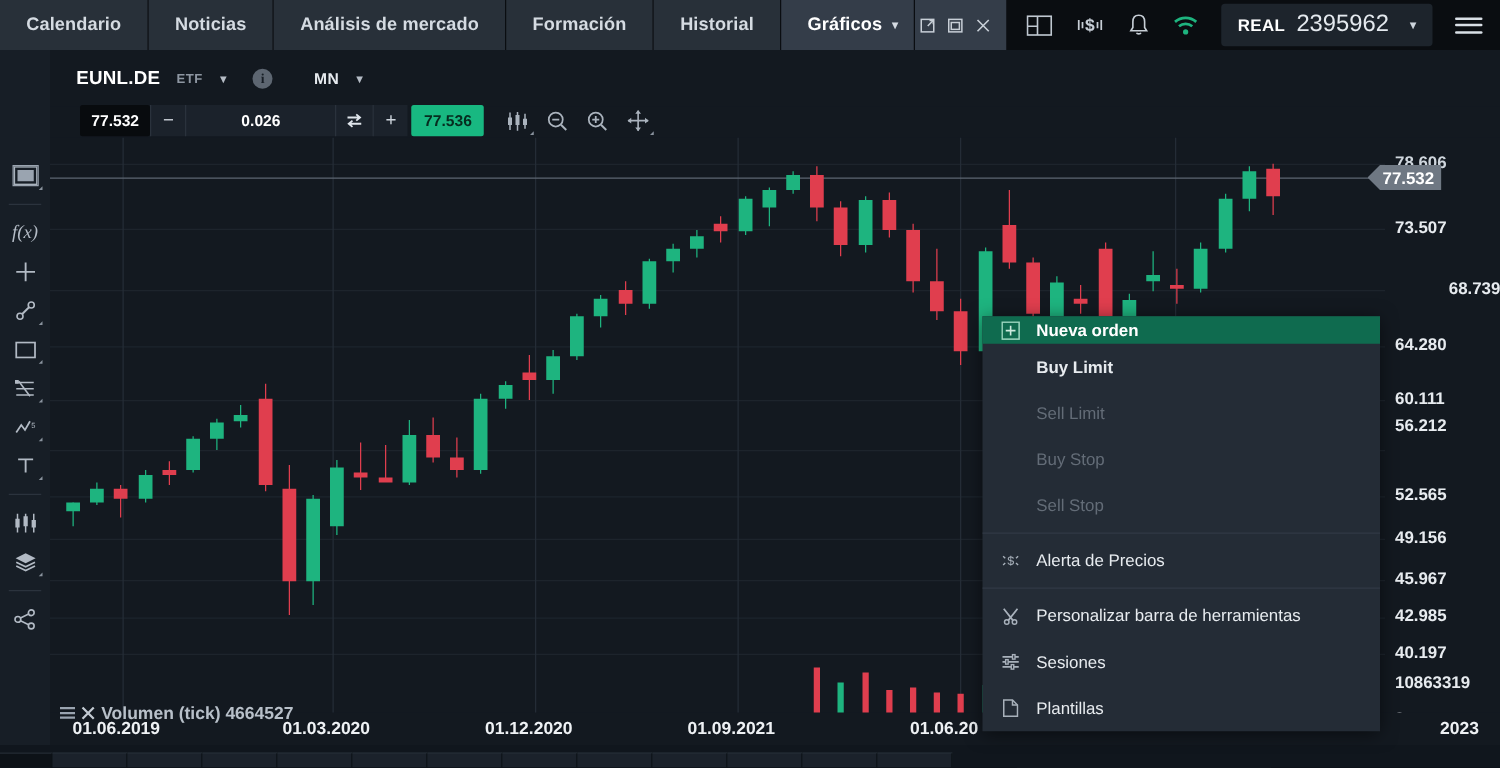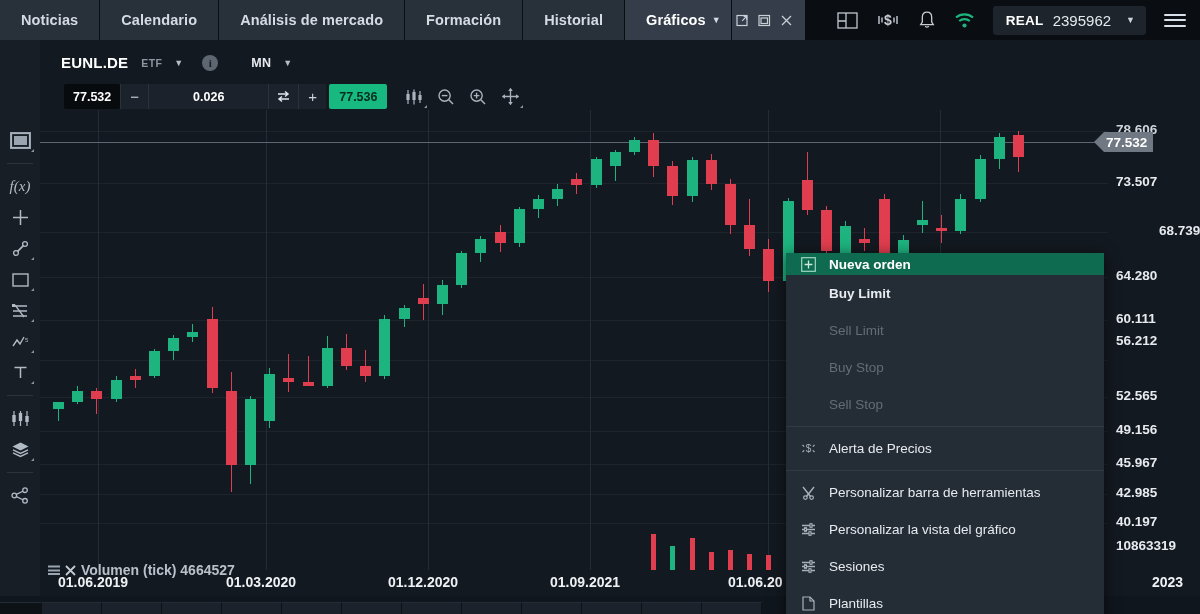--- a/index.html
+++ b/index.html
@@ -31,21 +31,21 @@
 
   .topnav-right {
     margin-left: auto; display: flex; align-items: center;
     gap: 18px; padding-right: 14px; height: 40px;
   }
   .acct-pill {
     display: flex; align-items: center; gap: 9px;
     background: #1d242c; border-radius: 3px; padding: 6px 11px 6px 13px;
   }
   .acct-type { color: #ffffff; font-size: 13.5px; font-weight: bold; letter-spacing: .3px; }
-  .acct-num { color: #e4e9ee; font-size: 15px; }
+  .acct-num { color: #e4e9ee; font-size: 19px; }
   .acct-caret { color: #cdd4dc; font-size: 9px; margin-left: 6px; }
   .hamburger { display: flex; flex-direction: column; gap: 3.5px; width: 22px; }
   .hamburger i { display: block; height: 2px; background: #d9dfe6; border-radius: 1px; }
 
   
   .ltoolbar {
     position: absolute; left: 0; top: 40px; width: 40px; height: 574px;
     background: #171e26; display: flex; flex-direction: column;
     align-items: center; padding-top: 85px; gap: 0;
   }
@@ -182,24 +182,24 @@
   .mi-sep { height: 1px; background: #303945; margin: 3px 0; }
 </style>
 </head>
 <body>
 
 <div id="app">
 
   <div class="topnav">
     <div class="nav-items">
       <div class="nav-item">
-          <span>Noticias</span>
+          <span>Calendario</span>
         </div>
       <div class="nav-item">
-          <span>Calendario</span>
+          <span>Noticias</span>
         </div>
       <div class="nav-item">
           <span>Análisis de mercado</span>
         </div>
       <div class="nav-item">
           <span>Formación</span>
         </div>
       <div class="nav-item">
           <span>Historial</span>
         </div>
@@ -638,31 +638,20 @@
     </div>
     <div class="mi">
       <span class="mi-ico">
         <svg width="15" height="15" viewBox="0 0 15 15">
           <path d="M1 3.5 H14 M1 7.5 H14 M1 11.5 H14" stroke="#a8b1bb" stroke-width="1.3"></path>
           <rect x="9" y="1.7" width="2" height="3.6" fill="#242c36" stroke="#a8b1bb" stroke-width="1.1"></rect>
           <rect x="3.5" y="5.7" width="2" height="3.6" fill="#242c36" stroke="#a8b1bb" stroke-width="1.1"></rect>
           <rect x="8" y="9.7" width="2" height="3.6" fill="#242c36" stroke="#a8b1bb" stroke-width="1.1"></rect>
         </svg>
       </span>
-      <span>Personalizar la vista del gráfico</span>
-    </div>
-    <div class="mi">
-      <span class="mi-ico">
-        <svg width="15" height="15" viewBox="0 0 15 15">
-          <path d="M1 3.5 H14 M1 7.5 H14 M1 11.5 H14" stroke="#a8b1bb" stroke-width="1.3"></path>
-          <rect x="9" y="1.7" width="2" height="3.6" fill="#242c36" stroke="#a8b1bb" stroke-width="1.1"></rect>
-          <rect x="3.5" y="5.7" width="2" height="3.6" fill="#242c36" stroke="#a8b1bb" stroke-width="1.1"></rect>
-          <rect x="8" y="9.7" width="2" height="3.6" fill="#242c36" stroke="#a8b1bb" stroke-width="1.1"></rect>
-        </svg>
-      </span>
       <span>Sesiones</span>
     </div>
     <div class="mi">
       <span class="mi-ico">
         <svg width="13" height="15" viewBox="0 0 13 15">
           <path d="M1 1 H8 L12 5 V14 H1 Z" fill="none" stroke="#a8b1bb" stroke-width="1.2"></path>
           <path d="M8 1 V5 H12" fill="none" stroke="#a8b1bb" stroke-width="1.2"></path>
         </svg>
       </span>
       <span>Plantillas</span>

